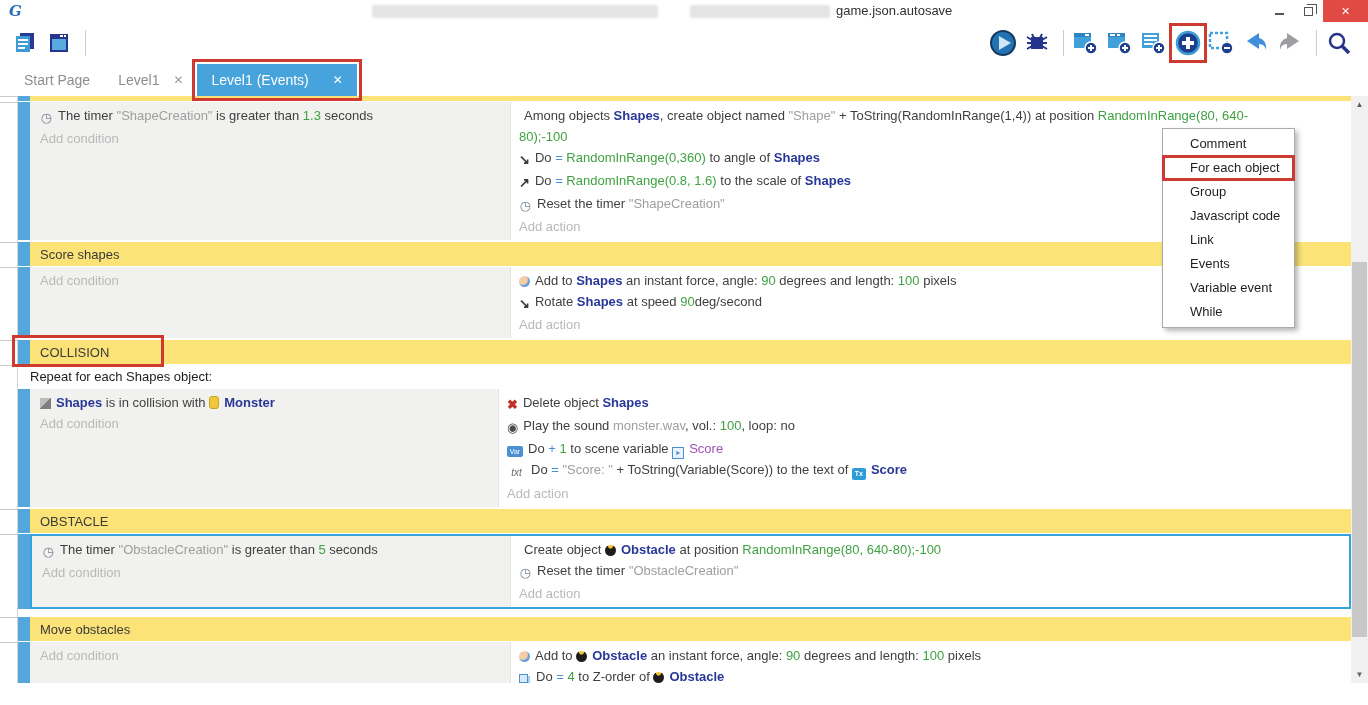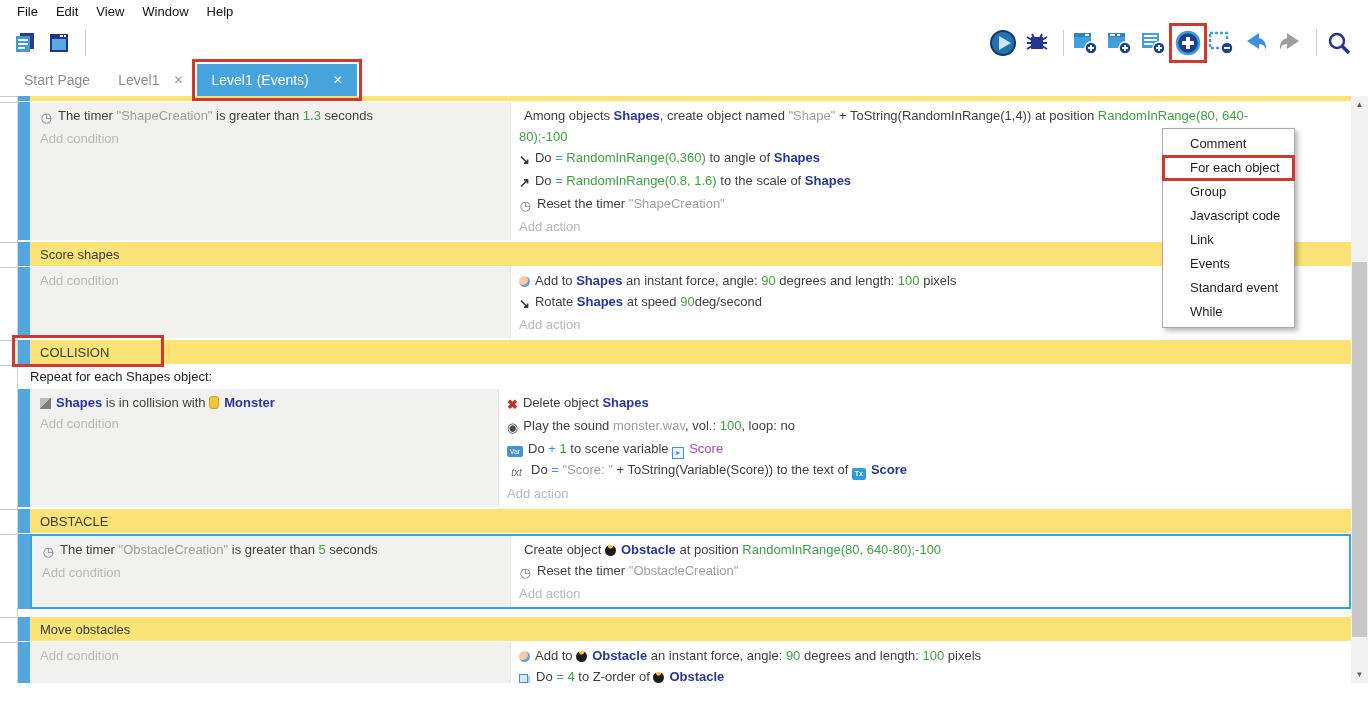--- a/index.html
+++ b/index.html
@@ -115,28 +115,36 @@
   .collision-box{position:absolute;left:12px;width:152px;border:3px solid var(--annotation-red);z-index:10;pointer-events:none;}
 
   
   .tool-btn svg{display:block;}
 </style>
 </head>
 <body>
 
 <div class="app">
 
-
-  <div class="menubar">
-      <span class="menu-item">File</span>
-      <span class="menu-item">Edit</span>
-      <span class="menu-item">View</span>
-      <span class="menu-item">Window</span>
-      <span class="menu-item">Help</span>
-    </div>
+  <div class="titlebar">
+    <span class="logo"></span>
+    <span class="redact r1"></span>
+    <span class="redact r2"></span>
+    <span class="title-text">game.json.autosave</span>
+    <div class="win-btns">
+      <div class="win-btn min">
+          <i></i>
+        </div>
+      <div class="win-btn restore">
+          <i></i>
+        </div>
+      <div class="win-btn close"></div>
+    </div>
+  </div>
+
 
   <div class="toolbar">
     <div class="tool-btn">
       <svg width="26" height="26" viewBox="0 0 26 26">
         <rect x="8" y="3" width="14" height="16" fill="#2B3990"></rect>
         <rect x="4" y="6" width="14" height="16" fill="#3D9BD5"></rect>
         <rect x="6" y="9" width="10" height="2" fill="#fff"></rect>
         <rect x="6" y="13" width="10" height="2" fill="#fff"></rect>
         <rect x="6" y="17" width="7" height="2" fill="#fff"></rect>
       </svg>
@@ -361,17 +369,17 @@
     <div class="collision-box" style="display: block; top: 239px; height: 32px;"></div>
   </div>
 
   <div class="ctx-menu">
       <div class="ctx-item">Comment</div>
       <div class="ctx-item annotated">For each object</div>
       <div class="ctx-item">Group</div>
       <div class="ctx-item">Javascript code</div>
       <div class="ctx-item">Link</div>
       <div class="ctx-item">Events</div>
-      <div class="ctx-item">Standard event</div>
+      <div class="ctx-item">Variable event</div>
       <div class="ctx-item">While</div>
     </div>
 
 </div>
 
 </body></html>

